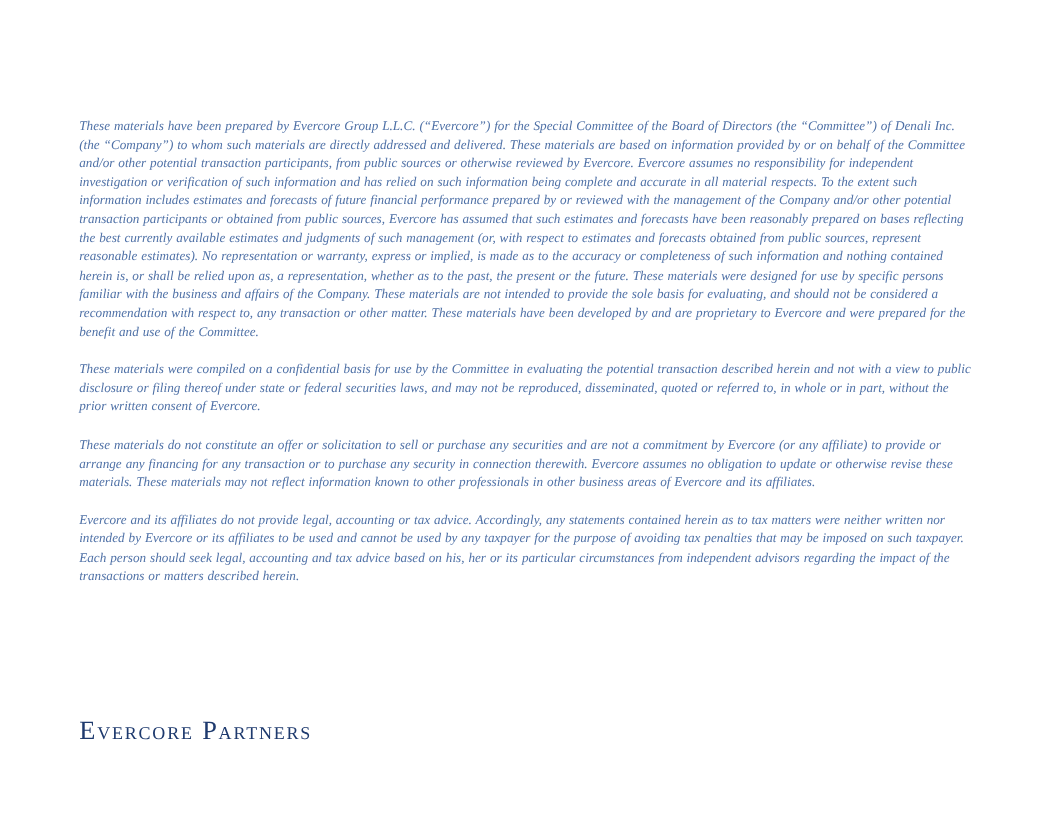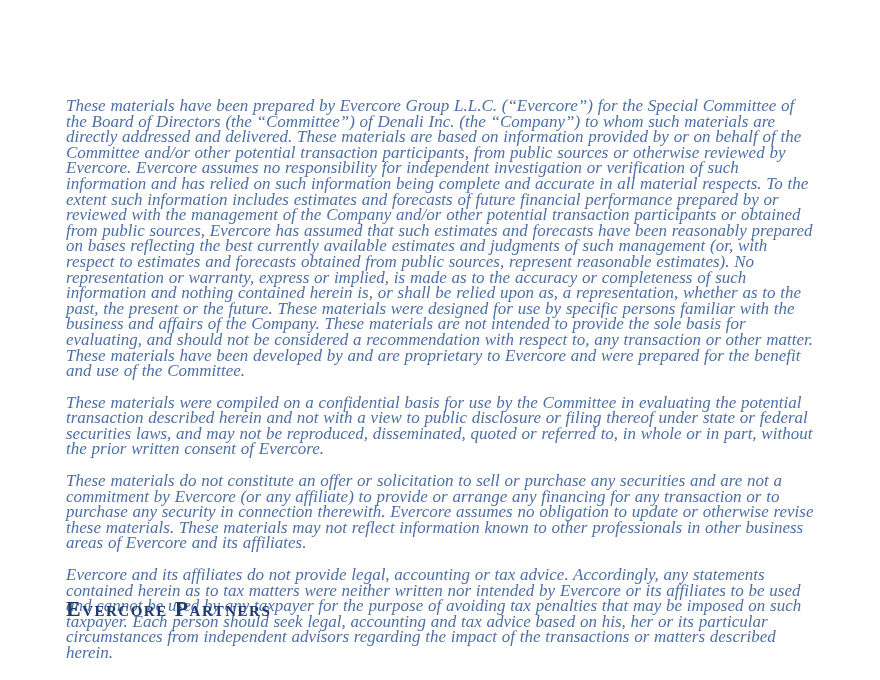--- a/index.html
+++ b/index.html
@@ -17,33 +17,33 @@
   }
   .text-block {
     position: absolute;
     left: 66px;
     top: 98px;
     width: 750px;
   }
   .text-block p {
     margin: 0 0 16px 0;
     font-style: italic;
-    font-size: 17px;
+    font-size: 11px;
     line-height: 15.6px;
     color: #4e70a6;
     text-align: left;
     word-spacing: 0.5px;
   }
   .logo {
     position: absolute;
     left: 66px;
     top: 596px;
     font-family: "Liberation Serif", serif;
     font-variant: small-caps;
-    font-weight: 700;
+    font-weight: 400;
     font-size: 22px;
     letter-spacing: 1.5px;
     color: #1e3a6e;
   }
 </style>
 </head>
 <body>
 
 <div class="page">
   <div class="text-block">

